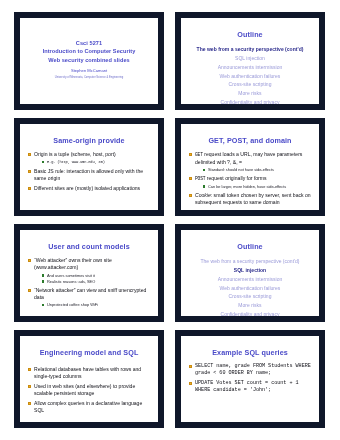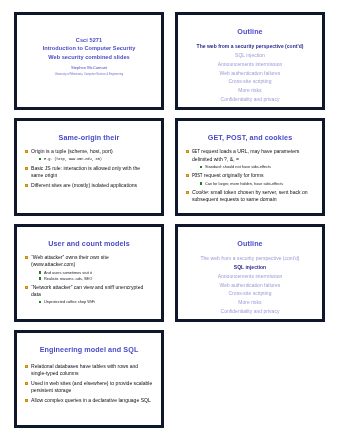--- a/index.html
+++ b/index.html
@@ -23,21 +23,21 @@
   .grid {
     display: grid;
     grid-template-columns: 150px 150px;
     grid-template-rows: repeat(4, 98px);
     column-gap: 11px;
     row-gap: 8px;
   }
   .slide {
     position: relative;
     box-sizing: border-box;
-    border: 3px solid #0f172a;
+    border: 6px solid #0f172a;
     background: #ffffff;
     padding: 6px 7px 4px 7px;
     overflow: hidden;
   }
   .slide-title {
     text-align: center;
     color: #4a4ac8;
     font-size: 7.2px;
     font-weight: bold;
     letter-spacing: .1px;
@@ -172,37 +172,37 @@
         <li>SQL injection</li>
         <li>Announcements intermission</li>
         <li>Web authentication failures</li>
         <li>Cross-site scripting</li>
         <li>More risks</li>
         <li>Confidentiality and privacy</li>
       </ul>
     </div>
 
     <div class="slide">
-      <div class="slide-title">Same-origin their</div>
+      <div class="slide-title">Same-origin provide</div>
       <ul class="lvl1">
         <li>
           <span>Origin is a tuple (scheme, host, port)</span>
           <ul class="lvl2">
             <li>
               <span class="mono">E.g. (http, www.umn.edu, 80)</span>
             </li>
           </ul>
         </li>
         <li>Basic JS rule: interaction is allowed only with the same origin</li>
         <li>Different sites are (mostly) isolated applications</li>
       </ul>
     </div>
 
     <div class="slide">
-      <div class="slide-title">GET, POST, and cookies</div>
+      <div class="slide-title">GET, POST, and domain</div>
       <ul class="lvl1">
         <li>
           <span class="mono">GET</span><span> request loads a URL, may have parameters delimited with ?, &amp;, =</span>
           <ul class="lvl2">
             <li>Standard: should not have side-effects</li>
           </ul>
         </li>
         <li>
           <span class="mono">POST</span><span> request originally for forms</span>
           <ul class="lvl2">
@@ -249,15 +249,22 @@
 
     <div class="slide">
       <div class="slide-title">Engineering model and SQL</div>
       <ul class="lvl1" style="margin-top:9px">
         <li>Relational databases have tables with rows and single-typed columns</li>
         <li>Used in web sites (and elsewhere) to provide scalable persistent storage</li>
         <li>Allow complex queries in a declarative language SQL</li>
       </ul>
     </div>
 
+    <div class="slide">
+      <div class="slide-title">Example SQL queries</div>
+      <ul class="lvl1 sql-list">
+        <li class="code-li">SELECT name, grade FROM Students WHERE grade &lt; 60 ORDER BY name;</li>
+        <li class="code-li">UPDATE Votes SET count = count + 1 WHERE candidate = 'John';</li>
+      </ul>
+    </div>
 
   </div>
 </div>
 
 </body></html>

